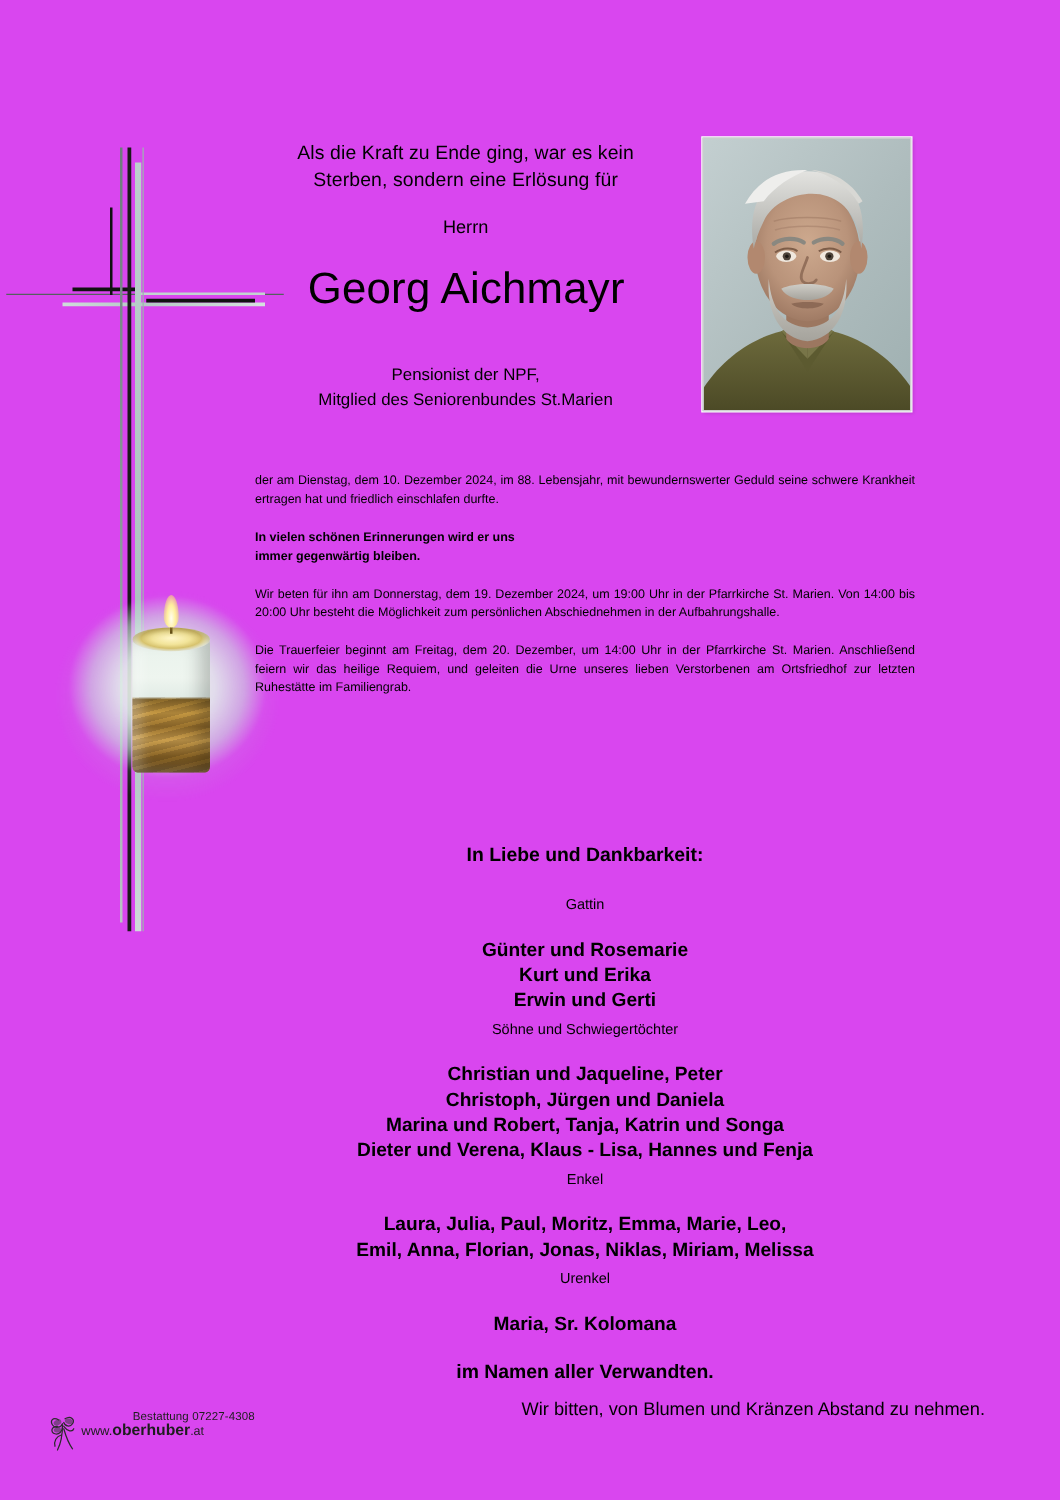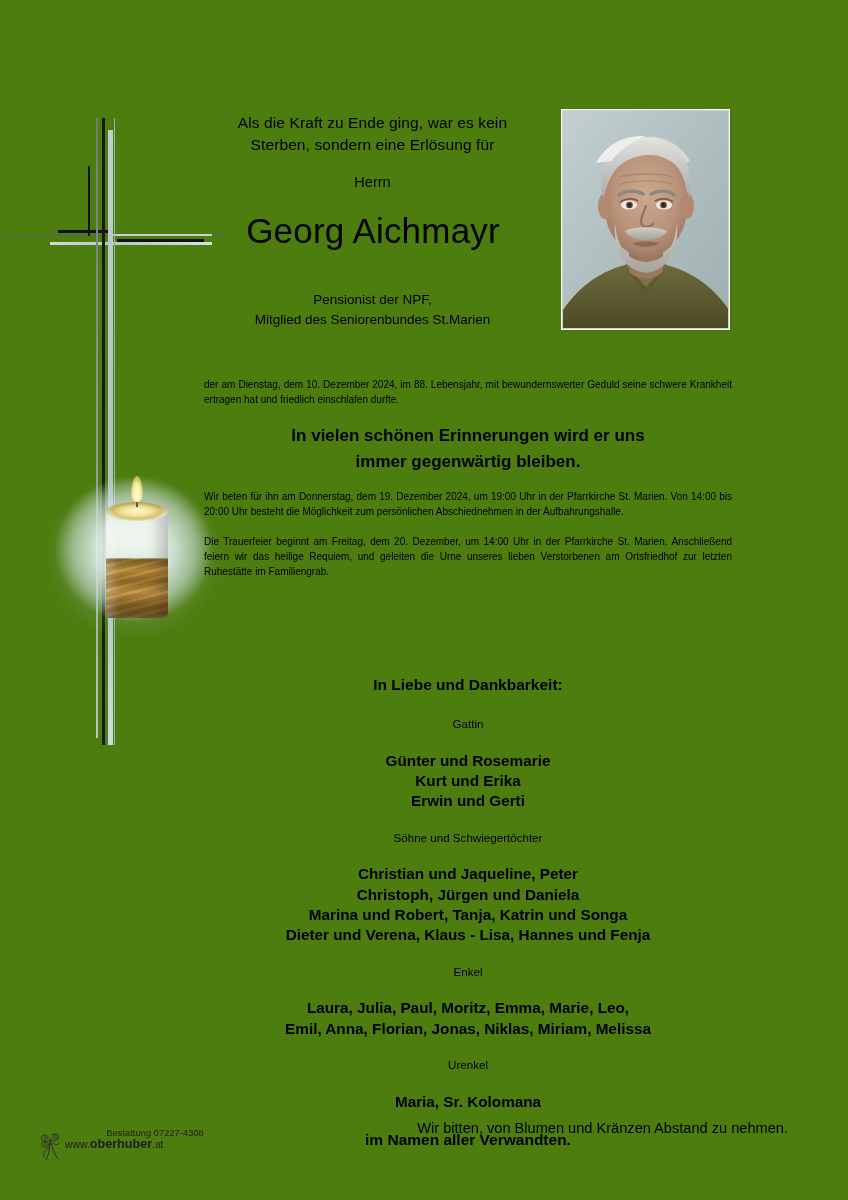--- a/index.html
+++ b/index.html
@@ -3,21 +3,21 @@
 <meta charset="utf-8">
 <title>Parte</title>
 <style>
   html,body{margin:0;padding:0;background:#ffffff;}
   body{
     width:848px;height:1200px;position:relative;overflow:hidden;
     font-family:"Liberation Sans","DejaVu Sans",sans-serif;
     color:#000000;
     -webkit-font-smoothing:antialiased;
   }
-  .page{position:absolute;inset:0;background:#4d7c0f;}
+  .page{position:absolute;inset:0;background:#d946ef;}
 
   
   .cross{position:absolute;left:0;top:118px;width:230px;height:640px;}
   .cross i{position:absolute;display:block;}
   .c-vert-dark   {left:102px; top:0;   width:3px;  height:627px; background:#1a1a1a;}
   .c-vert-grey   {left:96px;  top:0;   width:2px;  height:620px; background:#7d8c8c;
                   background:linear-gradient(to bottom,#6d7d7d 0%,#90a0a0 60%,#b9c5c5 100%);}
   .c-vert-sage   {left:108px; top:12px;width:5px;  height:615px;
                   background:linear-gradient(to bottom,#bcd0cd 0%,#a9c0bd 70%,#cfdcda 100%);}
   .c-vert-hair   {left:114px; top:0;   width:1px;  height:627px; background:#9fb1b1;}
@@ -97,29 +97,29 @@
     text-align:center;font-size:13.5px;line-height:1.45;
   }
 
   .body-col{position:absolute;left:204px;top:378px;width:528px;}
   p.just{
     margin:0 0 16px 0;text-align:justify;text-justify:inter-word;
     font-size:10px;line-height:1.46;
   }
   p.just:last-child{margin-bottom:0;}
   .memory{
-    margin:0 0 16px 0;text-align:center;font-weight:bold;
-    font-size:17px;line-height:1.5;
+    margin:0 0 16px 0;font-weight:bold;
+    font-size:10px;line-height:1.5;
   }
 
   .family{position:absolute;left:148px;top:676px;width:640px;text-align:center;}
   .fam-title{font-size:15.5px;font-weight:bold;margin-bottom:22px;}
   .grp{margin-bottom:19px;}
   .grp .nm{font-size:15.3px;font-weight:bold;line-height:1.33;}
-  .grp .rel{font-size:11.6px;line-height:1.35;margin-top:18px;}
+  .grp .rel{font-size:11.6px;line-height:1.35;margin-top:4px;}
   .closing{font-size:15.5px;font-weight:bold;margin-top:4px;}
 
   .flowers{
     position:absolute;left:148px;top:1120px;width:640px;text-align:right;
     font-size:14.6px;
   }
 
   
   .logo{position:absolute;left:38px;top:1128px;width:210px;height:40px;}
   .logo .mark{position:absolute;left:0;top:2px;width:26px;height:32px;}

